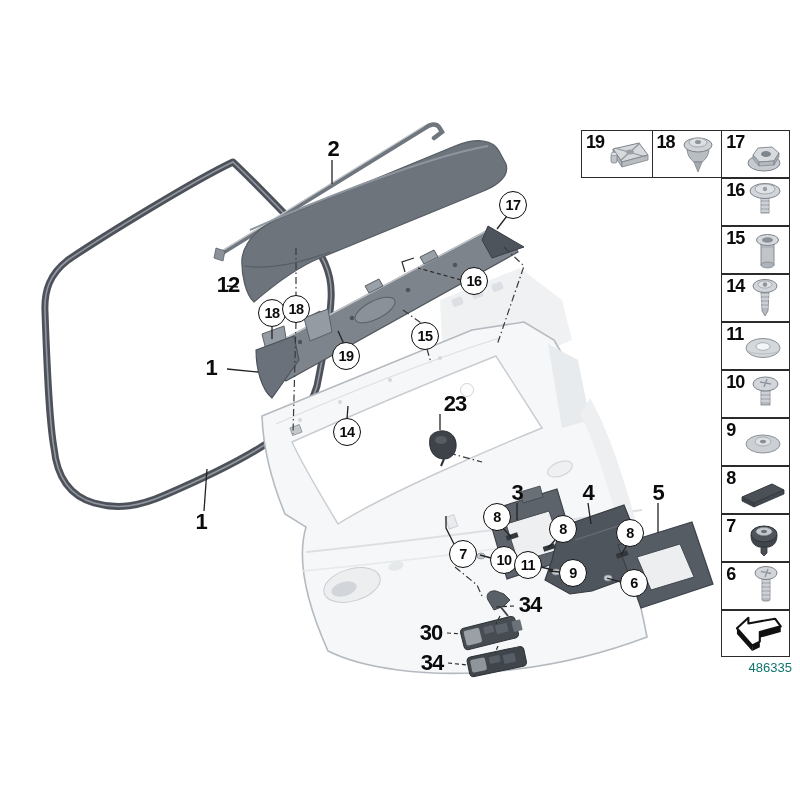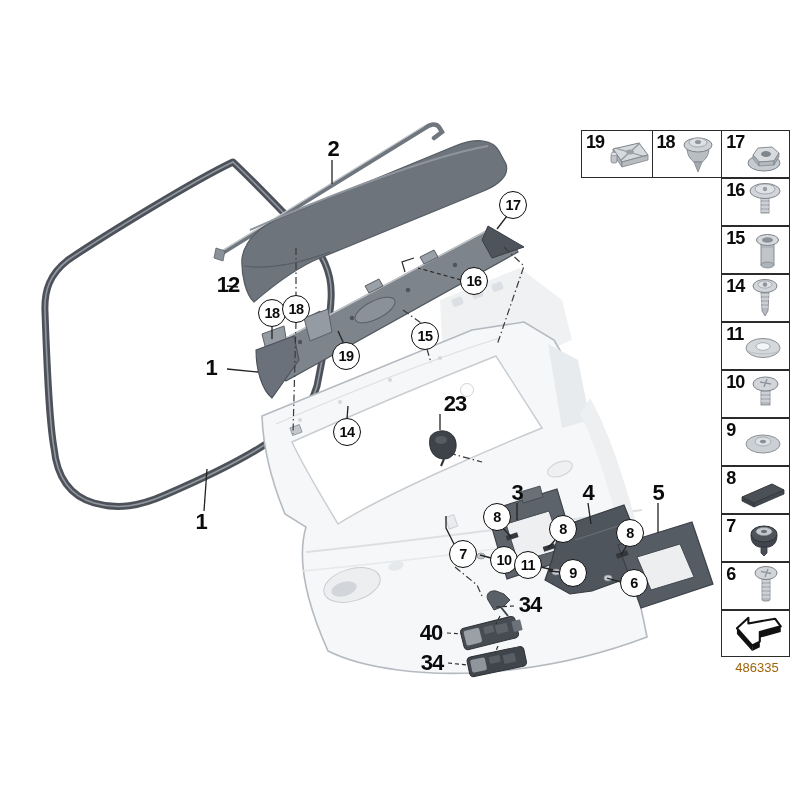--- a/index.html
+++ b/index.html
@@ -11,22 +11,22 @@
            font-family:"Liberation Sans",sans-serif;font-weight:bold;z-index:5;
            display:flex;align-items:center;justify-content:center;}
   .callout.plain{font-size:22px;letter-spacing:-1px;}
   .callout.circled{width:26px;height:26px;border:1.7px solid #0b0b0b;border-radius:50%;
            background:#ffffff;font-size:14.5px;letter-spacing:-0.5px;}
   
   .sb-cell{position:absolute;background:#ffffff;border:1.4px solid #2b2b2b;box-sizing:border-box;z-index:4;}
   .sb-num{position:absolute;left:4px;top:1px;font-weight:bold;font-size:18px;color:#0b0b0b;
           font-family:"Liberation Sans",sans-serif;letter-spacing:-1px;}
   .sb-icon{position:absolute;right:1px;bottom:0px;}
-  #diagram-number{position:absolute;left:722px;top:660px;width:70px;text-align:center;
-          font-size:13px;color:#a16207;font-family:"Liberation Sans",sans-serif;z-index:4;}
+  #diagram-number{position:absolute;left:722px;top:660px;width:70px;text-align:right;
+          font-size:13px;color:#0f766e;font-family:"Liberation Sans",sans-serif;z-index:4;}
 </style>
 </head>
 <body>
 
 <div id="stage">
 
   <svg id="art" width="800" height="800" viewBox="0 0 800 800">
 
     <g>
       <path d="M233,162 C195,180 105,235 68,260 C50,274 44,290 45,312 C47,368 49,420 54,448
@@ -199,21 +199,21 @@
   <div id="callout-layer">
       <div class="callout plain" style="left: 333px; top: 149px;">2</div>
       <div class="callout plain" style="left: 228px; top: 285px;">12</div>
       <div class="callout plain" style="left: 211px; top: 368px;">1</div>
       <div class="callout plain" style="left: 201px; top: 522px;">1</div>
       <div class="callout plain" style="left: 440px; top: 404px; margin-left: 15px;">23</div>
       <div class="callout plain" style="left: 517px; top: 493px;">3</div>
       <div class="callout plain" style="left: 588px; top: 493px;">4</div>
       <div class="callout plain" style="left: 658px; top: 493px;">5</div>
       <div class="callout plain" style="left: 530px; top: 605px;">34</div>
-      <div class="callout plain" style="left: 431px; top: 633px;">40</div>
+      <div class="callout plain" style="left: 431px; top: 633px;">30</div>
       <div class="callout plain" style="left: 432px; top: 663px;">34</div>
       <div class="callout circled" style="left: 513px; top: 205px;">17</div>
       <div class="callout circled" style="left: 474px; top: 281px;">16</div>
       <div class="callout circled" style="left: 425px; top: 336px;">15</div>
       <div class="callout circled" style="left: 346px; top: 356px;">19</div>
       <div class="callout circled" style="left: 272px; top: 313px;">18</div>
       <div class="callout circled" style="left: 296px; top: 309px;">18</div>
       <div class="callout circled" style="left: 347px; top: 432px;">14</div>
       <div class="callout circled" style="left: 497px; top: 517px;">8</div>
       <div class="callout circled" style="left: 563px; top: 529px;">8</div>

